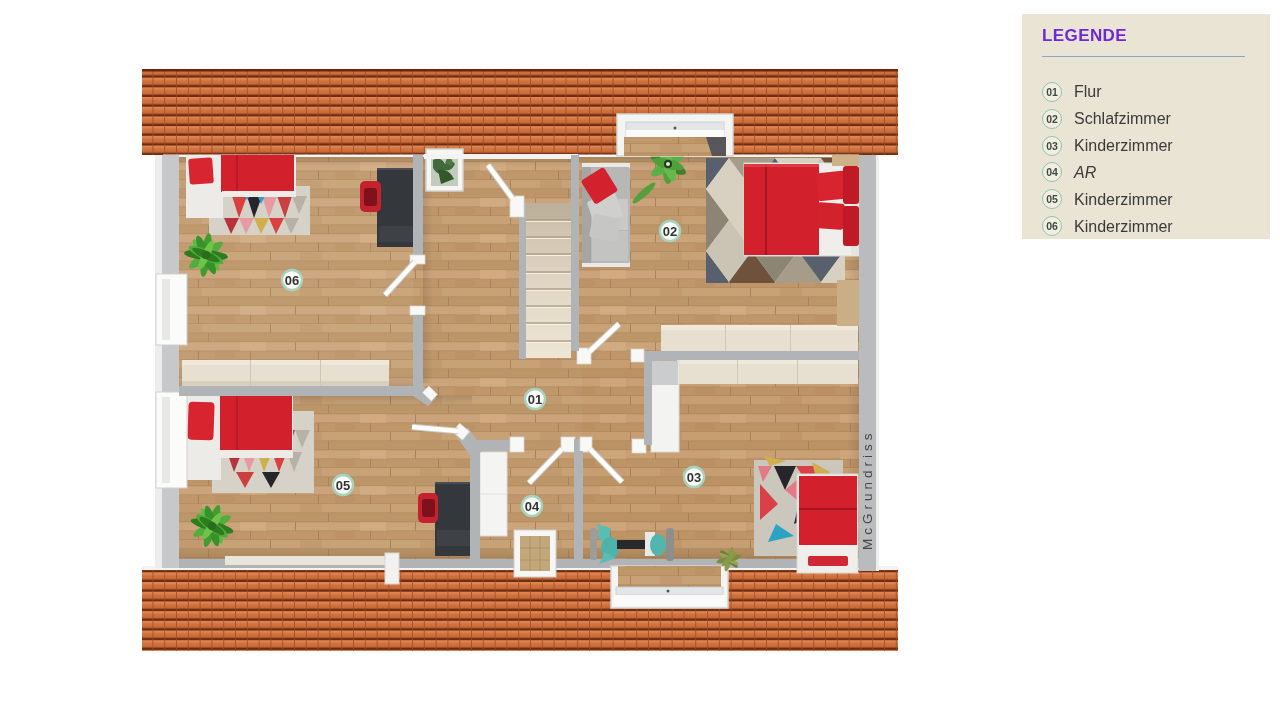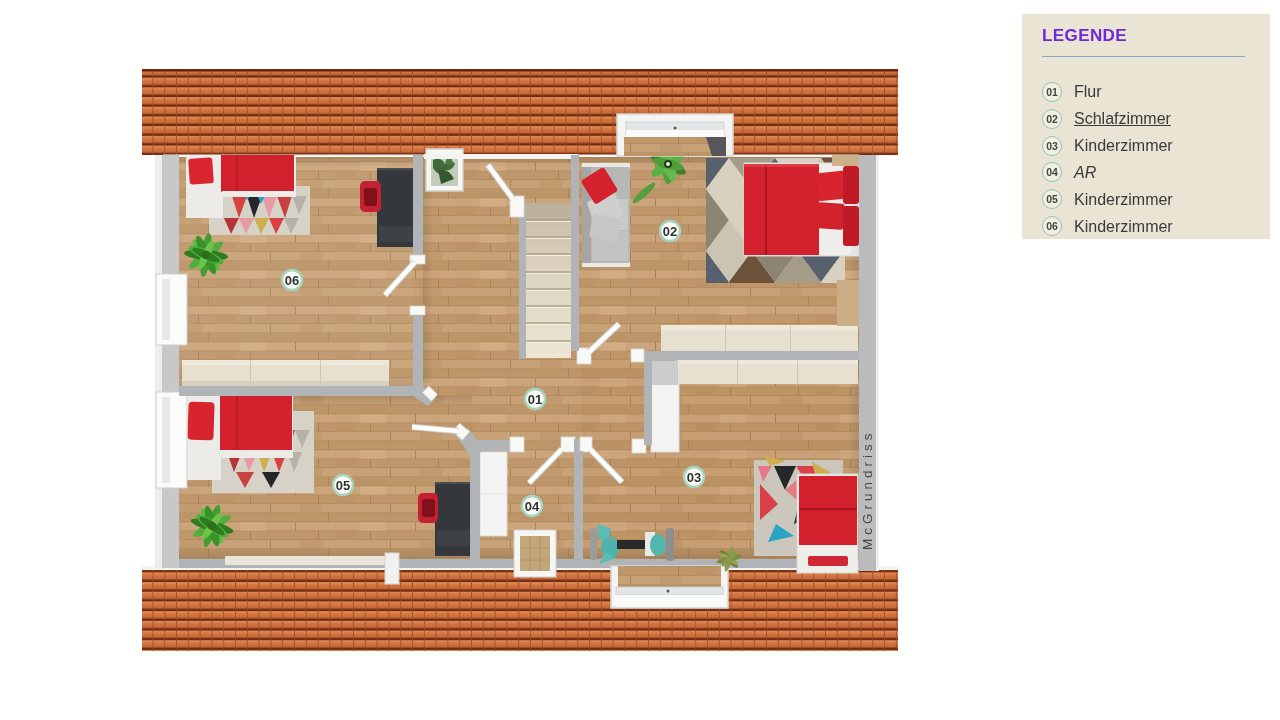--- a/index.html
+++ b/index.html
@@ -537,19 +537,19 @@
 </svg>
 
 <div style="position:absolute;left:1022px;top:14px;width:248px;height:225px;background:#e9e4d4;"></div>
 
 <div style="position:absolute;left:1042px;top:26px;font-size:17px;font-weight:bold;color:#6d28d9;letter-spacing:0.4px;">LEGENDE</div>
 
 <div style="position:absolute;left:1042px;top:56px;width:203px;height:1px;background:#85a8c4;"></div>
 
 <div style="position:absolute;left:1042px;top:66px;font-size:16px;color:#3a3a3a;line-height:26.3px;margin-top:12px;">
 <div><span style="display:inline-block;width:18px;height:18px;border:1px solid #8cc4b0;border-radius:50%;background:#f2eee1;color:#3c4c44;font-size:10.5px;font-weight:bold;text-align:center;line-height:18px;vertical-align:middle;margin-right:12px;">01</span><span style="vertical-align:middle;">Flur</span></div>
-<div><span style="display:inline-block;width:18px;height:18px;border:1px solid #8cc4b0;border-radius:50%;background:#f2eee1;color:#3c4c44;font-size:10.5px;font-weight:bold;text-align:center;line-height:18px;vertical-align:middle;margin-right:12px;">02</span><span style="vertical-align:middle;text-decoration:underline;">Schlafzimmer</span></div>
+<div><span style="display:inline-block;width:18px;height:18px;border:1px solid #8cc4b0;border-radius:50%;background:#f2eee1;color:#3c4c44;font-size:10.5px;font-weight:bold;text-align:center;line-height:18px;vertical-align:middle;margin-right:12px;">02</span><span style="vertical-align:middle;">Schlafzimmer</span></div>
 <div><span style="display:inline-block;width:18px;height:18px;border:1px solid #8cc4b0;border-radius:50%;background:#f2eee1;color:#3c4c44;font-size:10.5px;font-weight:bold;text-align:center;line-height:18px;vertical-align:middle;margin-right:12px;">03</span><span style="vertical-align:middle;">Kinderzimmer</span></div>
 <div><span style="display:inline-block;width:18px;height:18px;border:1px solid #8cc4b0;border-radius:50%;background:#f2eee1;color:#3c4c44;font-size:10.5px;font-weight:bold;text-align:center;line-height:18px;vertical-align:middle;margin-right:12px;">04</span><span style="vertical-align:middle;font-style:italic;">AR</span></div>
 <div><span style="display:inline-block;width:18px;height:18px;border:1px solid #8cc4b0;border-radius:50%;background:#f2eee1;color:#3c4c44;font-size:10.5px;font-weight:bold;text-align:center;line-height:18px;vertical-align:middle;margin-right:12px;">05</span><span style="vertical-align:middle;">Kinderzimmer</span></div>
 <div><span style="display:inline-block;width:18px;height:18px;border:1px solid #8cc4b0;border-radius:50%;background:#f2eee1;color:#3c4c44;font-size:10.5px;font-weight:bold;text-align:center;line-height:18px;vertical-align:middle;margin-right:12px;">06</span><span style="vertical-align:middle;">Kinderzimmer</span></div>
 </div>
 </div>
 
 </body></html>

